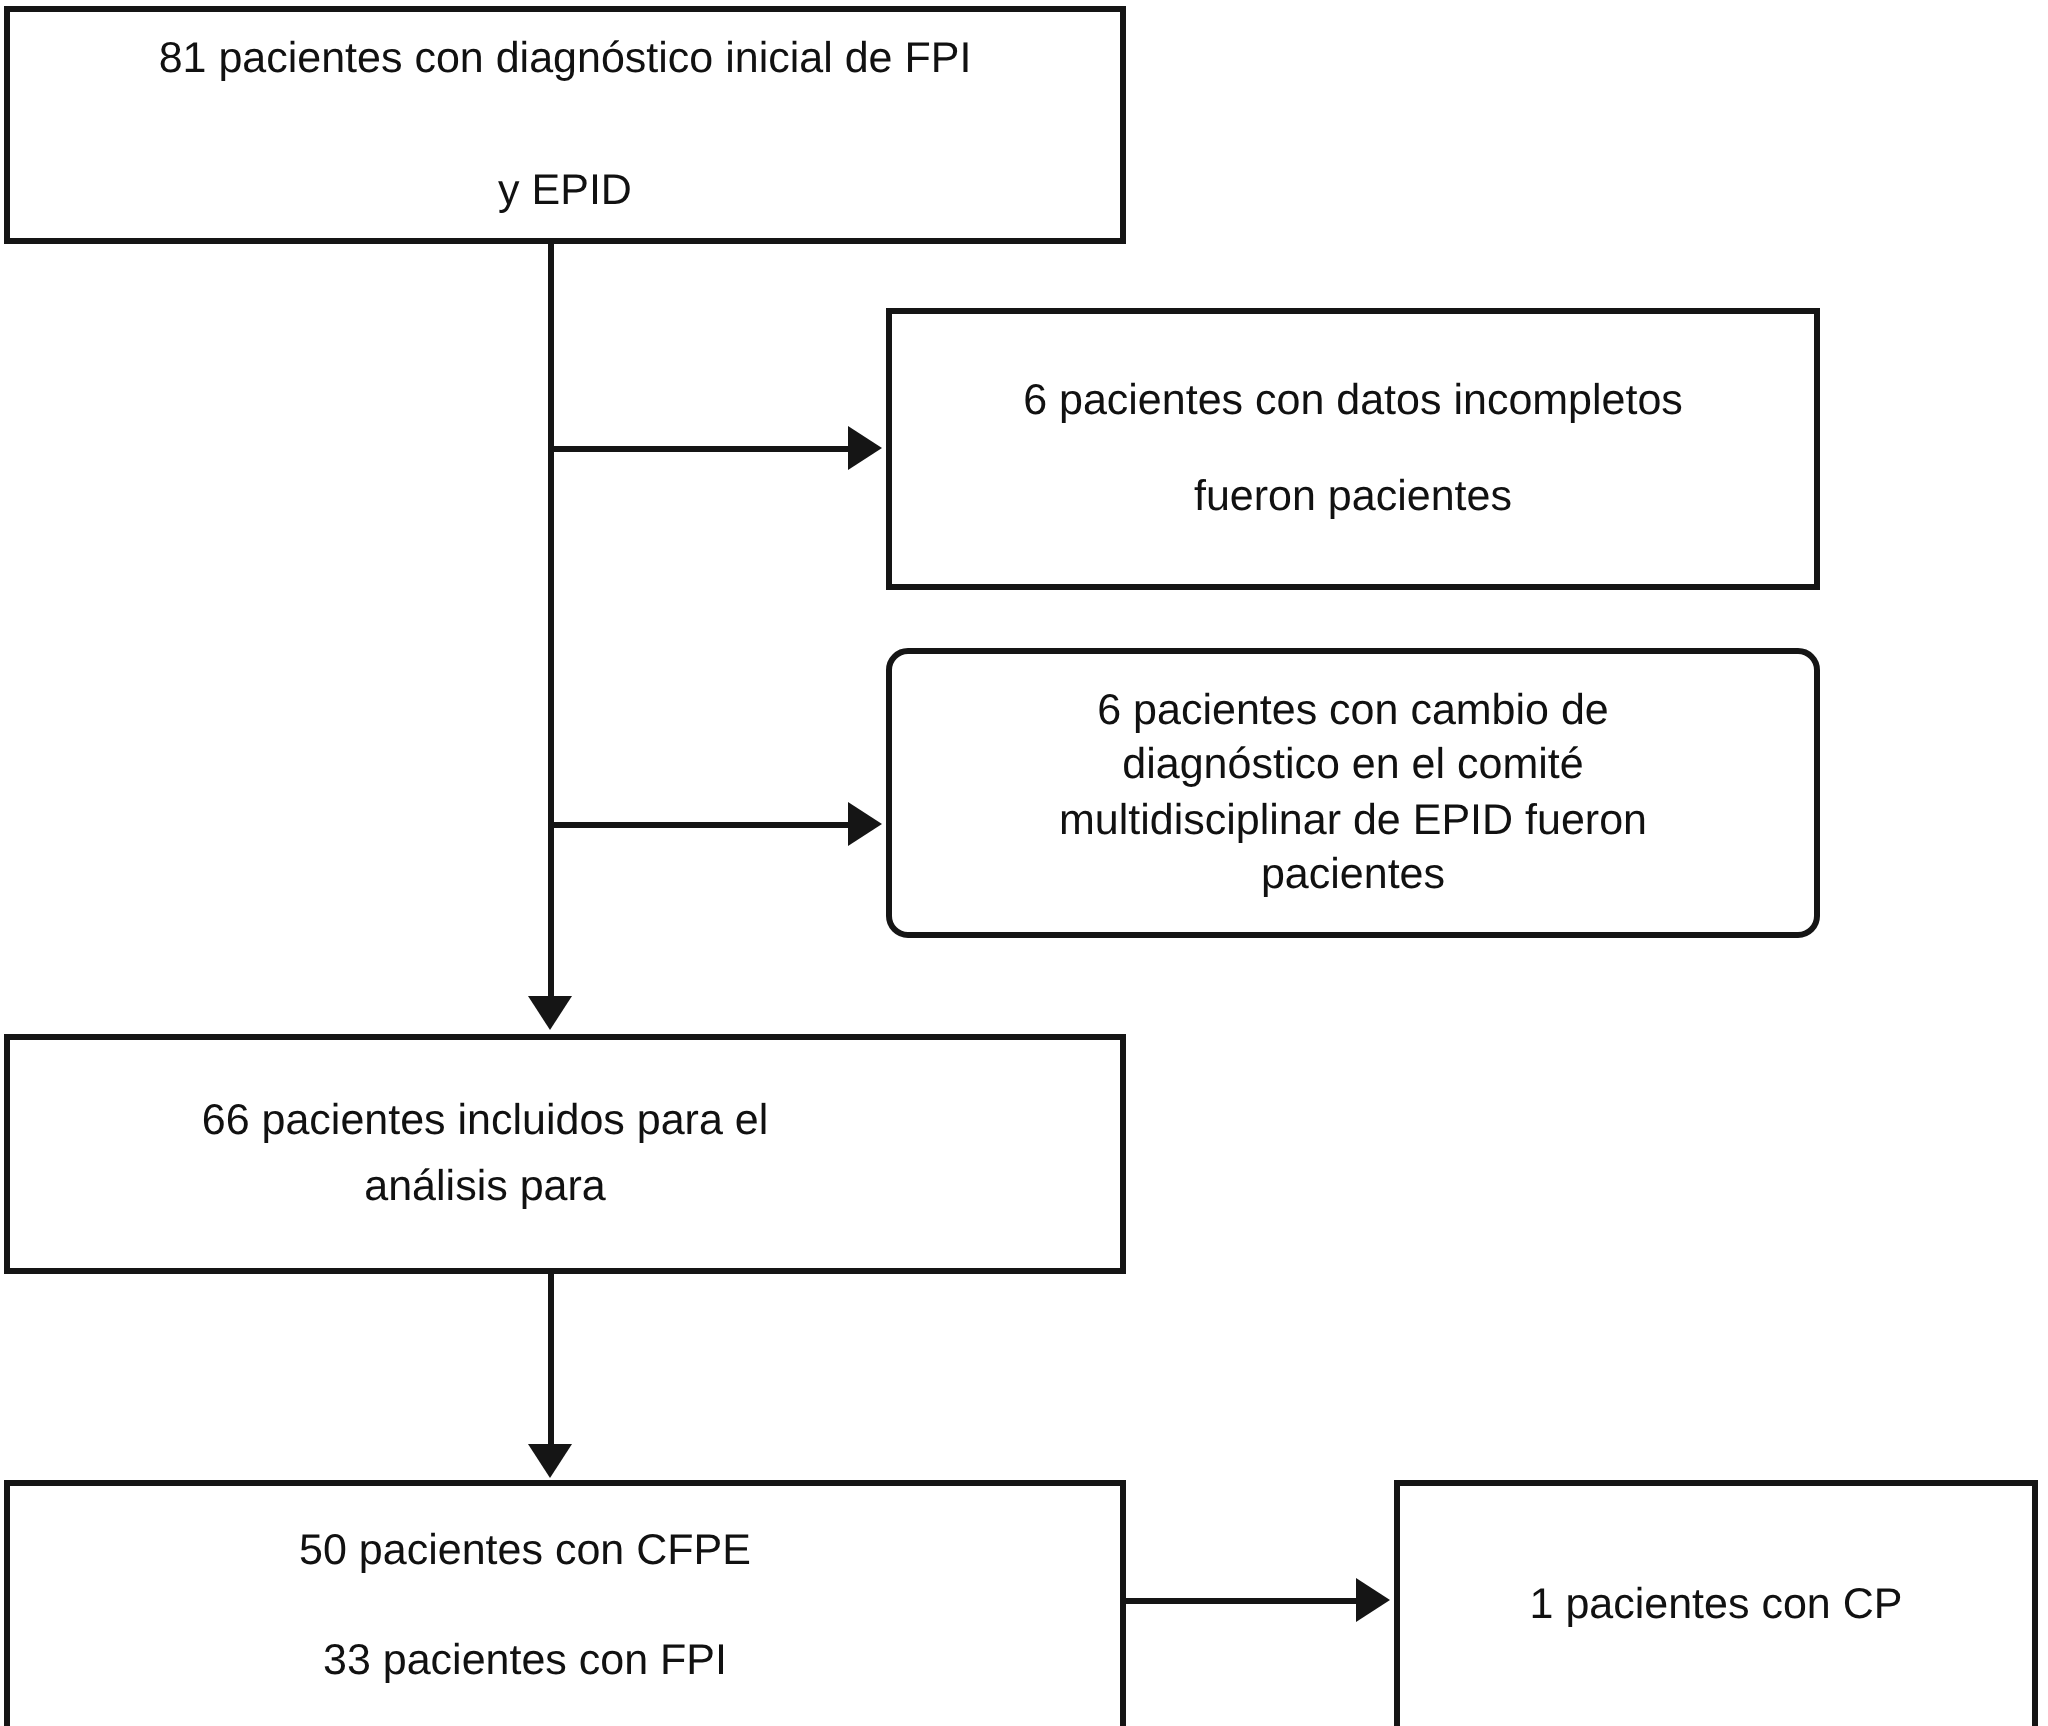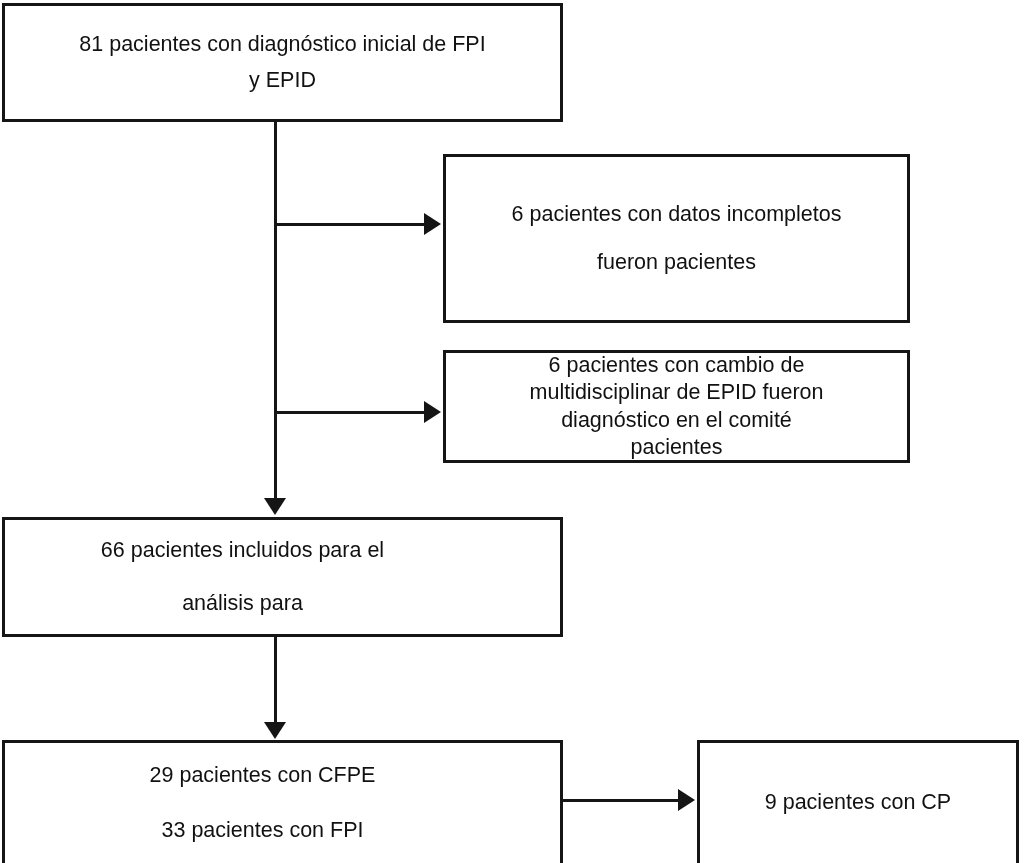--- a/index.html
+++ b/index.html
@@ -30,40 +30,40 @@
     text-align: center;
   }
   .node .ln {
     display: block;
     white-space: nowrap;
   }
   
   #node-initial {
     left: 2px;  top: 3px;  width: 561px;  height: 119px;
   }
-  #node-initial .ln { margin: 7px 0; }
+  #node-initial .ln { margin: 22px 0; }
 
   
   #node-excluded-incomplete {
-    left: 443px; top: 154px; width: 467px; height: 169px;
+    left: 443px; top: 154px; width: 467px; height: 141px;
   }
   #node-excluded-incomplete .ln { margin: 13px 0; }
 
   
   #node-excluded-diagnosis {
-    left: 443px; top: 350px; width: 467px; height: 113px;
+    left: 443px; top: 324px; width: 467px; height: 145px; border-radius: 11px;
   }
   #node-excluded-diagnosis .ln { margin: 3px 0; }
 
   
   #node-included {
     left: 2px;  top: 517px; width: 561px; height: 120px;
     padding-right: 80px;
   }
-  #node-included .ln { margin: 16px 0; }
+  #node-included .ln { margin: 6px 0; }
 
   
   #node-groups {
     left: 2px;  top: 740px; width: 561px; height: 126px;
     padding-right: 40px;
   }
   #node-groups .ln { margin: 17px 0; }
 
   
   #node-cp {
@@ -138,32 +138,32 @@
     <span class="ln">y EPID</span>
   </div>
 
   <div class="node" id="node-excluded-incomplete">
     <span class="ln">6 pacientes con datos incompletos</span>
     <span class="ln">fueron pacientes</span>
   </div>
 
   <div class="node" id="node-excluded-diagnosis">
     <span class="ln">6 pacientes con cambio de</span>
+    <span class="ln">diagnóstico en el comité</span>
     <span class="ln">multidisciplinar de EPID fueron</span>
-    <span class="ln">diagnóstico en el comité</span>
     <span class="ln">pacientes</span>
   </div>
 
   <div class="node" id="node-included">
     <span class="ln">66 pacientes incluidos para el</span>
     <span class="ln">análisis para</span>
   </div>
 
   <div class="node" id="node-groups">
-    <span class="ln">29 pacientes con CFPE</span>
+    <span class="ln">50 pacientes con CFPE</span>
     <span class="ln">33 pacientes con FPI</span>
   </div>
 
   <div class="node" id="node-cp">
-    <span class="ln">9 pacientes con CP</span>
+    <span class="ln">1 pacientes con CP</span>
   </div>
 
 </div>
 
 </body></html>

